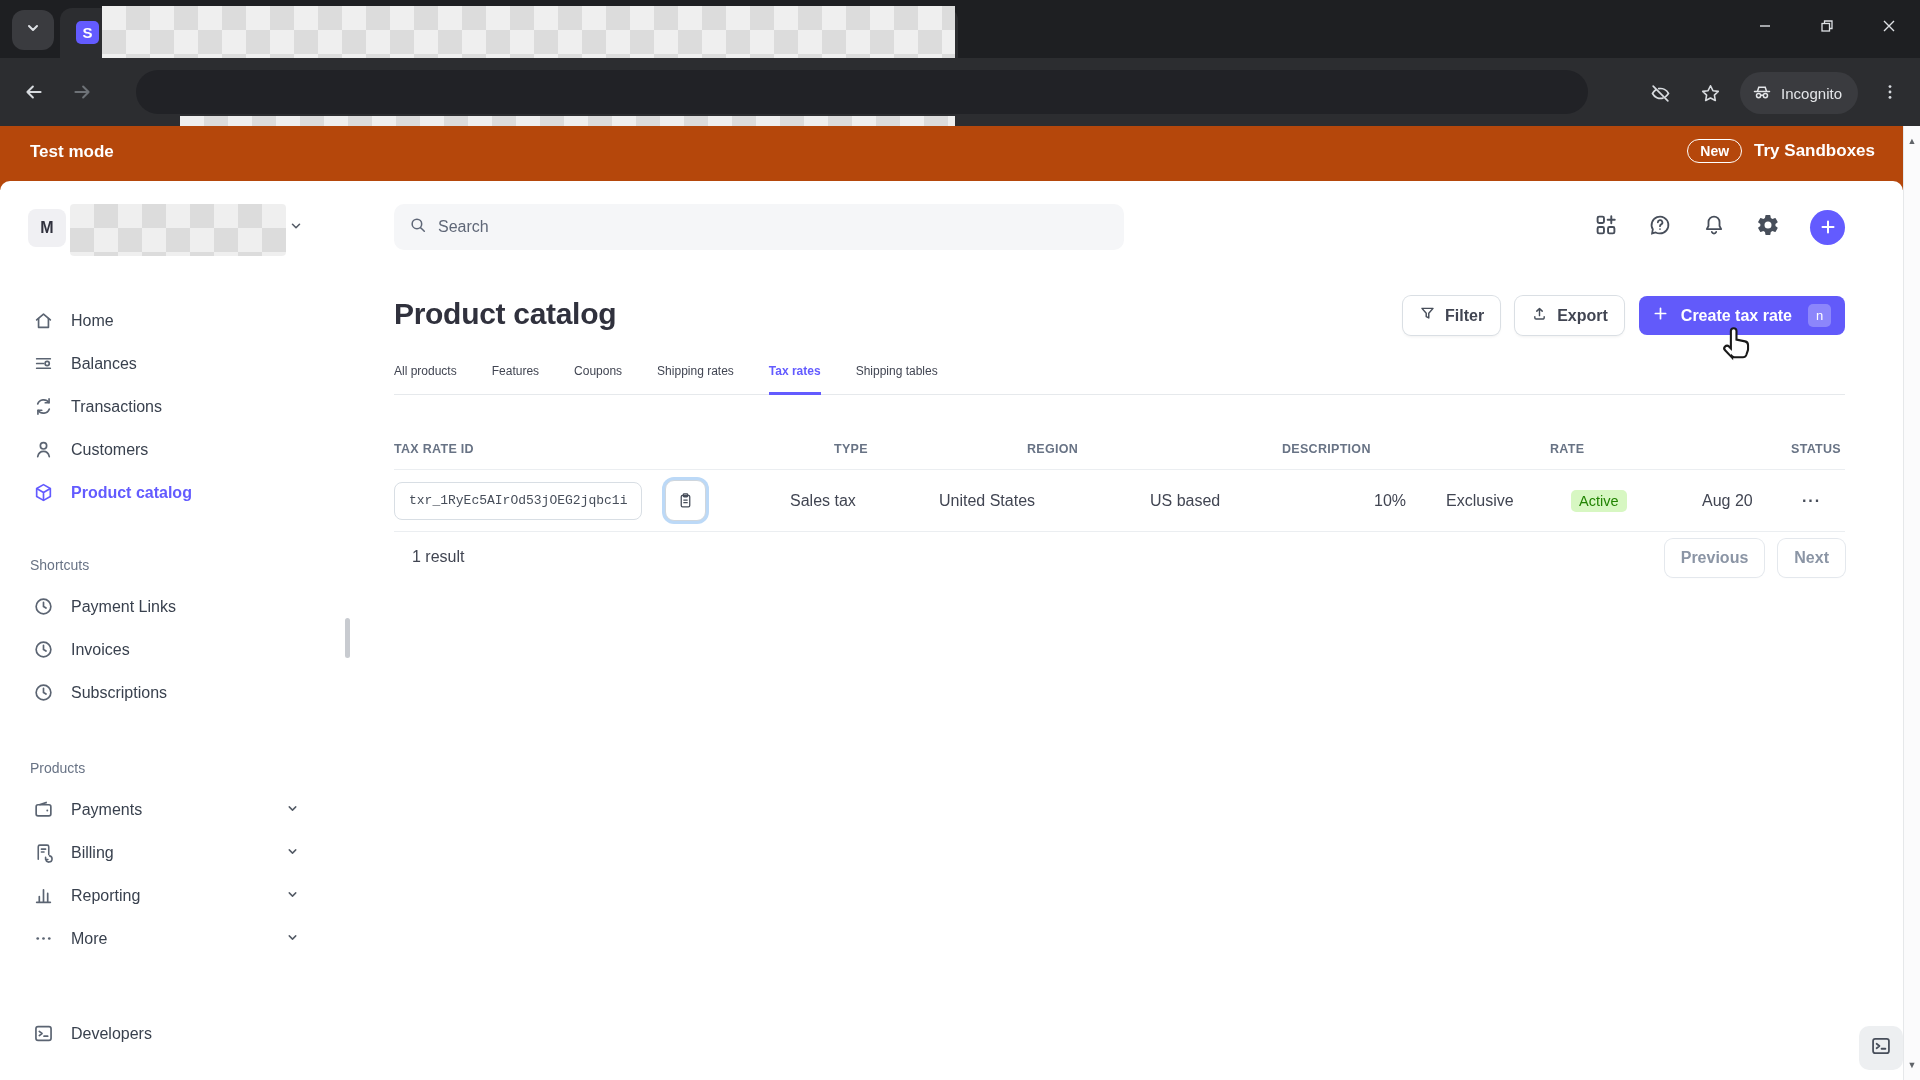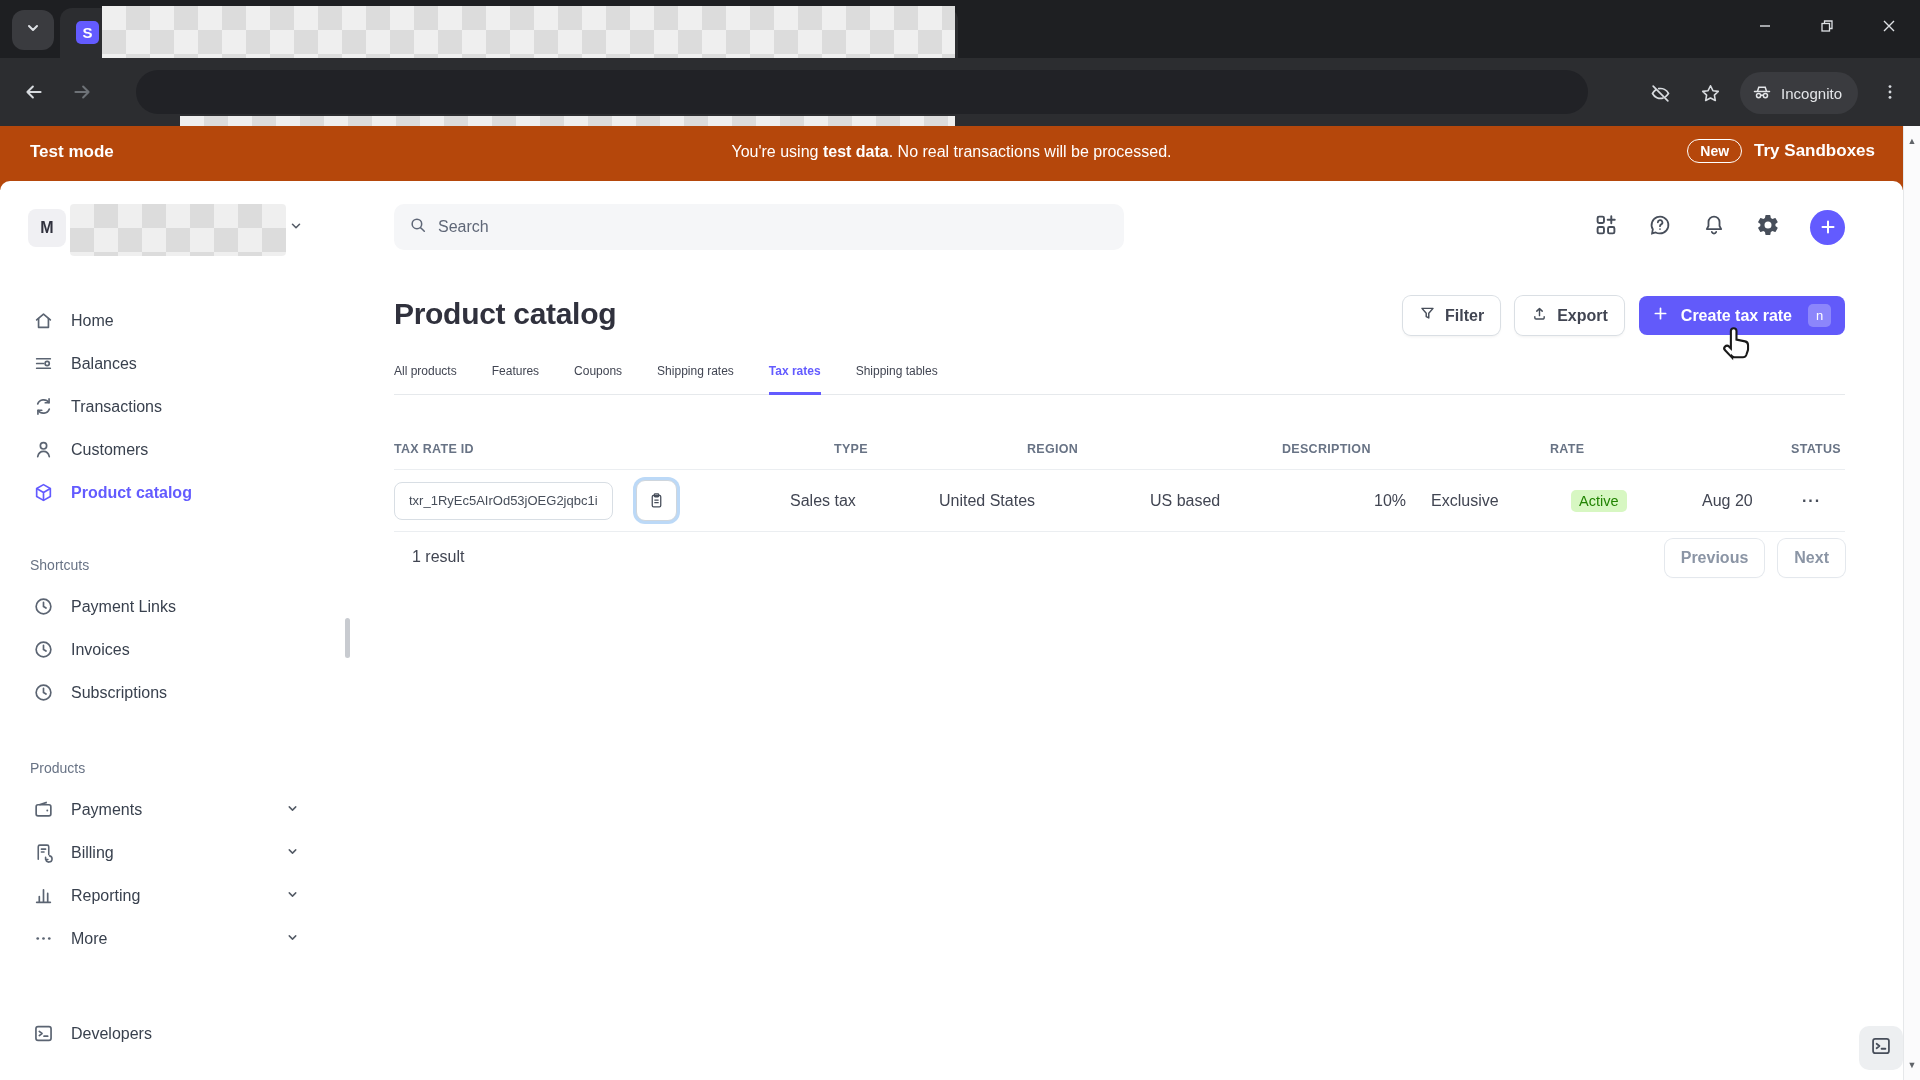--- a/index.html
+++ b/index.html
@@ -74,23 +74,23 @@
 
   .tabs { position:absolute; left:0; top:183px; width:1451px; display:flex; gap:35px; border-bottom:1px solid #e6e9ec; }
   .ptab { padding-bottom:14px; font-size:12px; color:#414552; cursor:pointer; }
   .ptab.active { color:#635bff; font-weight:bold; border-bottom:3px solid #635bff; margin-bottom:-1px; }
 
   .tbl-head, .tbl-row { display:grid; grid-template-columns:396px 149px 211px 224px 197px 131px 100px 1fr; align-items:center; }
   .tbl-head { position:absolute; left:0; top:252px; width:1451px; height:32px;gap:44px; }
   .tbl-head > div { font-size:12.5px; font-weight:bold; letter-spacing:.3px; color:#687385; }
   .tbl-row { position:absolute; left:0; top:288px; width:1451px; height:63px; border-top:1px solid #ebeef1; border-bottom:1px solid #ebeef1; font-size:16px; color:#414552; }
   .id-cell { display:flex; align-items:center; gap:23px; }
-  .id-chip { height:38px; padding:0 14px; display:flex; align-items:center; border:1px solid #d8dee4; border-radius:8px; background:#fff; font-family:Liberation Sans, sans-serif; font-size:13px; color:#474e5a; white-space:nowrap; }
+  .id-chip { height:38px; padding:0 14px; display:flex; align-items:center; border:1px solid #d8dee4; border-radius:8px; background:#fff; font-family:Liberation Mono, monospace; font-size:13px; color:#474e5a; white-space:nowrap; }
   .copy-btn { width:41px; height:41px; border:1px solid #cfd6dd; border-radius:9px; background:#fff; box-shadow:0 0 0 3px #bcd9f7; display:flex; align-items:center; justify-content:center; color:#474e5a; cursor:pointer; }
-  .rate-cell span + span { margin-left:25px; }
+  .rate-cell span + span { margin-left:40px; }
   .badge { display:inline-block; padding:3px 8px; border-radius:5px; background:#d7f7c2; color:#228403; font-size:14.5px; }
   .row-menu { text-align:right; padding-right:26px; font-weight:bold; color:#474e5a; letter-spacing:1px; cursor:pointer; }
 
   .result-count { position:absolute; left:0; top:367px; font-size:16px; color:#414552;margin-left:18px; }
   .pagination { position:absolute; right:0; top:358px; display:flex; gap:14px; }
   .pg-btn { height:38px; padding:0 16px; border-radius:8px; background:#fff; box-shadow:0 0 0 1px #e4e8ed, 0 1px 2px rgba(0,0,0,.04); color:#8b95a5; font-size:16px; font-weight:bold; display:flex; align-items:center; }
 
   .term-btn { position:absolute; left:1859px; top:1026px; width:44px; height:44px; border-radius:10px; background:#edeff1; color:#474e5a; display:flex; align-items:center; justify-content:center; cursor:pointer; }
 
   .cursor { position:absolute; left:1716px; top:318px; width:42px; height:46px; pointer-events:none; }
@@ -172,21 +172,20 @@
         <svg width="18" height="18" viewBox="0 0 20 20" fill="currentColor">
           <circle cx="10" cy="4" r="1.6"></circle>
           <circle cx="10" cy="10" r="1.6"></circle>
           <circle cx="10" cy="16" r="1.6"></circle>
         </svg>
       </div>
   </div>
 
   <div class="banner">
     <div class="banner-mode">Test mode</div>
-    <div class="banner-msg"><span>You're using </span><b>test data</b><span>. No real transactions will be processed.</span></div>
     <div class="banner-right">
       <span class="new-badge">New</span>
       <span class="sandbox-cta">Try Sandboxes</span>
     </div>
   </div>
 
   <div class="vscroll">
     <div class="arr" style="top:10px">▲</div>
     <div class="arr" style="bottom:10px">▼</div>
   </div>

